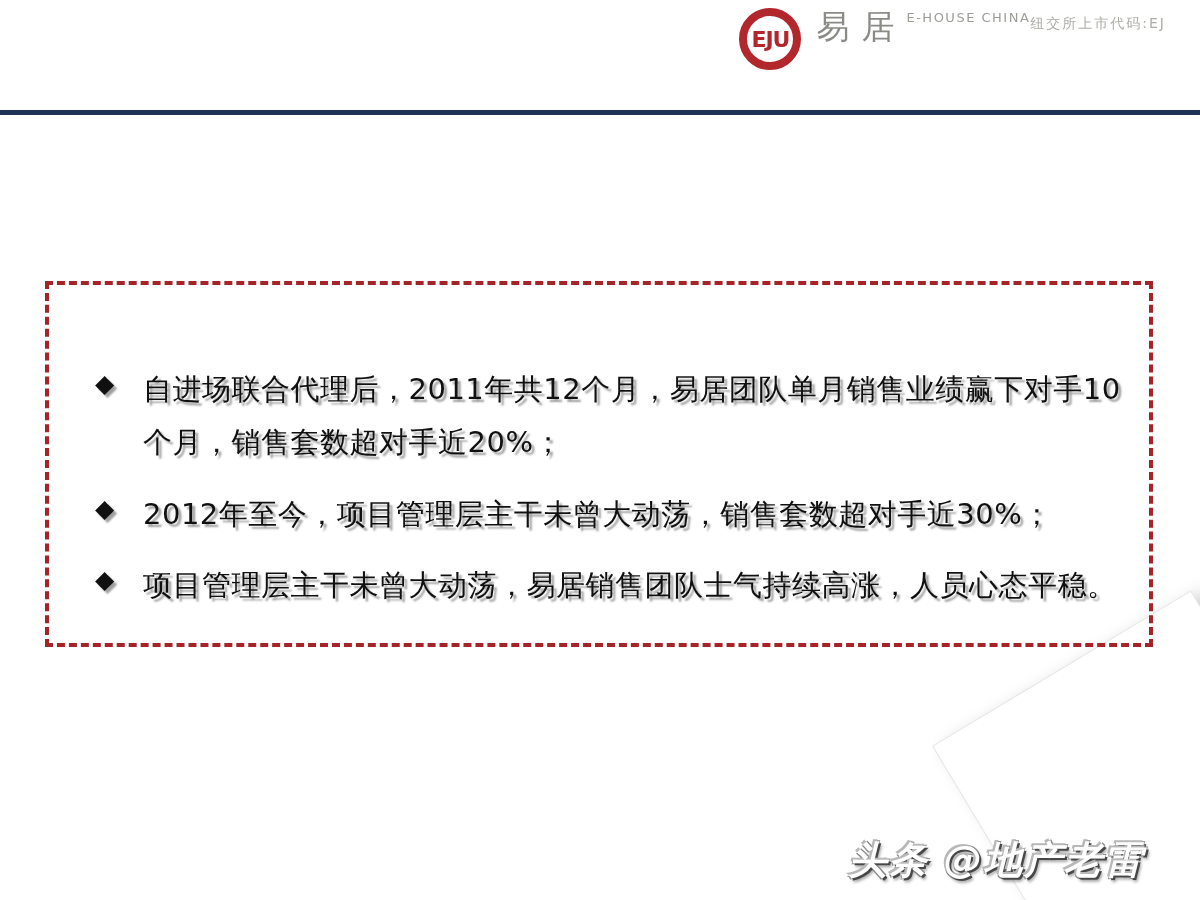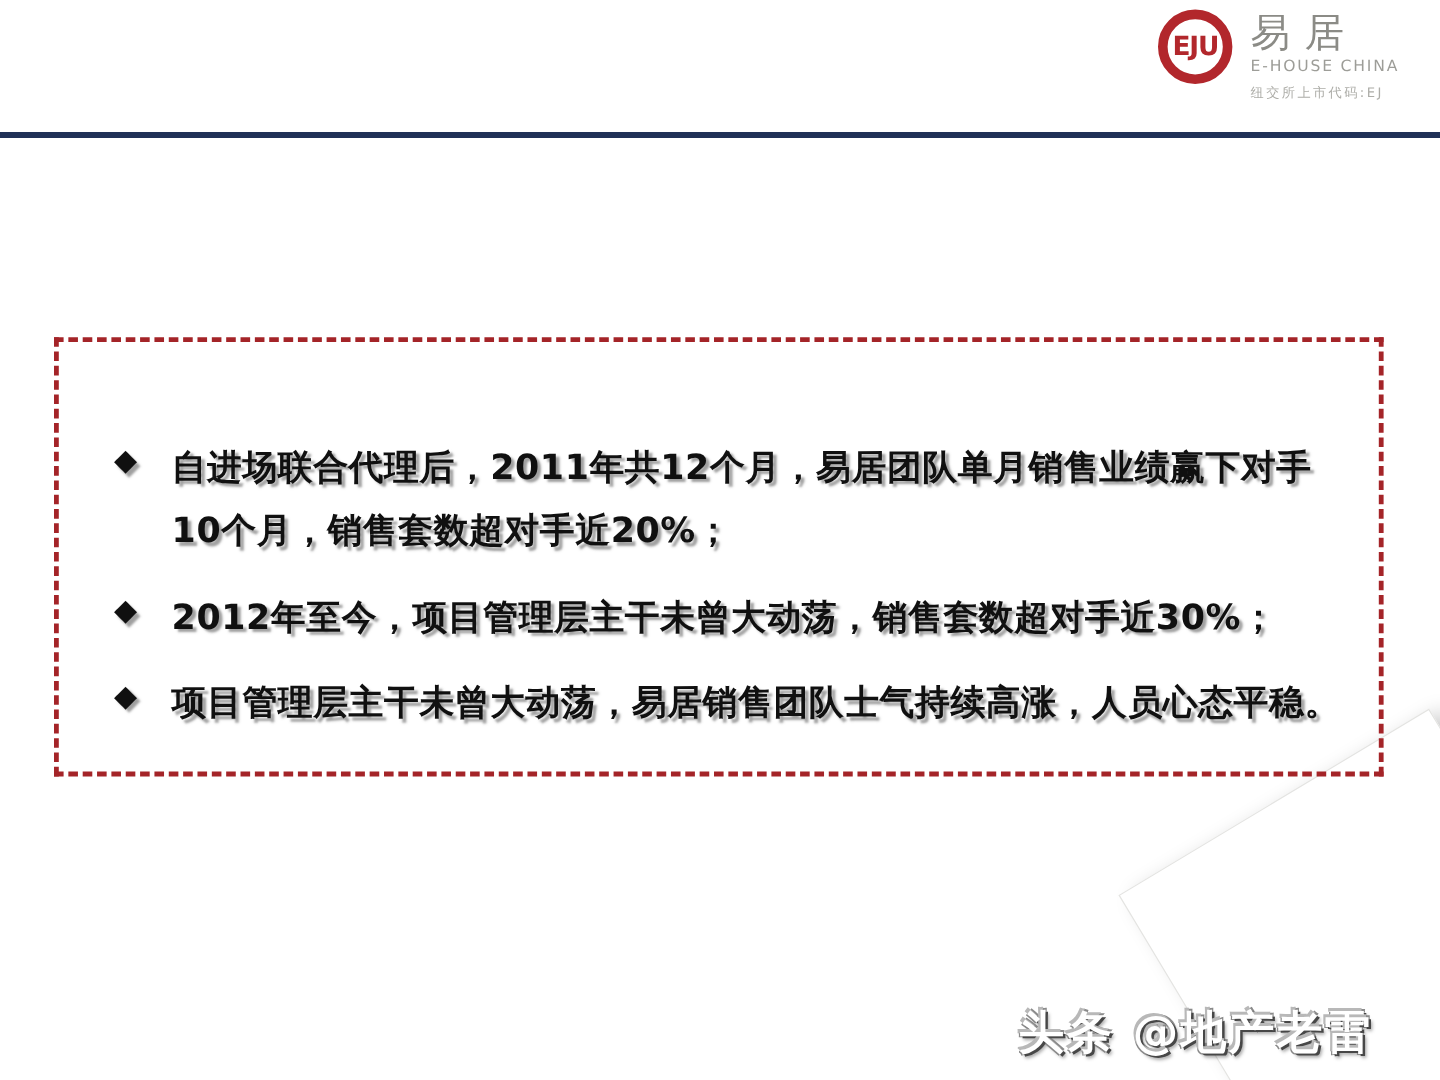--- a/index.html
+++ b/index.html
@@ -25,30 +25,30 @@
   .logo {
     position:absolute; top:8px; right:34px;
     display:flex; align-items:flex-start; gap:15px; z-index:3;
   }
   .logo-badge {
     width:46px; height:46px; border-radius:50%;
     border:8px solid #b2272c;
     display:flex; align-items:center; justify-content:center;
     color:#b2272c; font-size:22px; font-weight:bold; letter-spacing:-1px;
   }
-  .logo-textcol { display:flex; flex-direction:column; }
+  .logo-textcol { display:flex; }
   .brand-name {
     font-size:33px; color:#8b8b86; letter-spacing:12px;
     line-height:1.15; font-weight:normal;
   }
   .brand-sub {
     font-size:13px; color:#9d9d98; letter-spacing:1.5px; margin-top:2px;
   }
   .brand-tag {
-    font-size:11px; color:#adada8; letter-spacing:2px; margin-top:7px;
+    font-size:14px; color:#adada8; letter-spacing:2px; margin-top:7px;
   }
   .divider {
     position:absolute; left:0; top:110px; width:1200px; height:5px;
     background:linear-gradient(to bottom,#c3cadb 0%,#2a3a63 45%,#1825422 100%);
     background-color:#203157;
     z-index:2;
   }
 
   
   .content-box {
@@ -58,32 +58,33 @@
     padding:78px 18px 0 46px;
     z-index:2; background:transparent;
   }
   .bullet-item { display:flex; align-items:flex-start; margin-bottom:19px; }
   .bullet-marker {
     flex:none; width:48px; font-size:25px; color:#101010;
     padding-top:8px; line-height:1;
     text-shadow:3px 3px 2px rgba(80,80,80,0.55);
   }
   .bullet-text {
-    font-size:29px; font-weight:bold; color:#101010;
+    font-size:29px; font-weight:normal; color:#101010;
     line-height:1.82; letter-spacing:0.5px; width:980px;
     text-shadow:3px 3px 2px rgba(80,80,80,0.55);
   }
 
   
   .watermark {
     position:absolute; right:56px; bottom:14px; z-index:5;
     font-size:38px; font-weight:bold; color:#ffffff; letter-spacing:2px;
     text-shadow:-2px -2px 0 #b8b8b8, 2px 2px 0 #474747,
                  1px -1px 0 #8a8a8a, -1px 1px 0 #8a8a8a,
                  3px 4px 3px rgba(0,0,0,0.35);
+    font-style:italic;
   }
 </style>
 </head>
 <body>
 
 <div class="slide">
 
   <div class="tilted-card"></div>
 
   <div class="logo">

